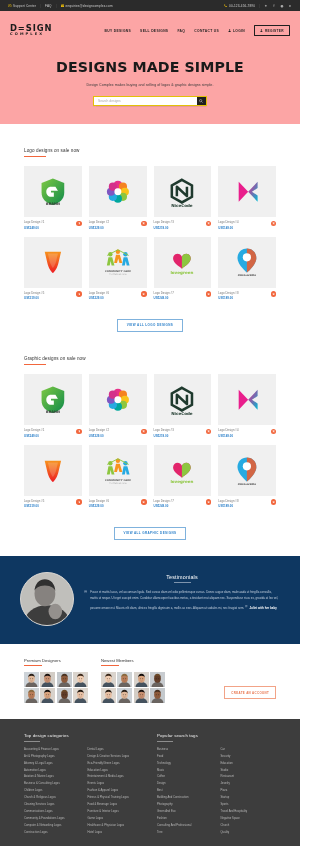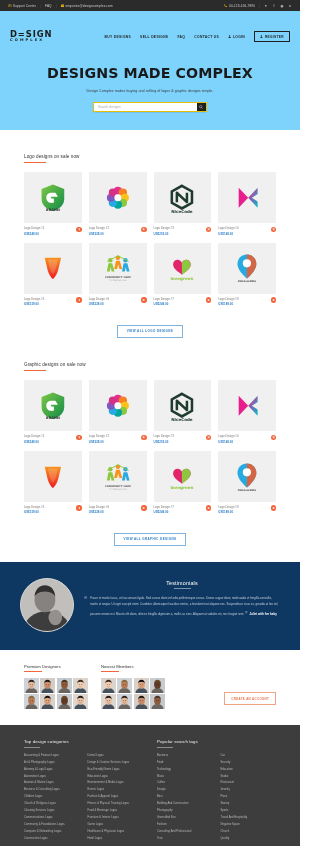--- a/index.html
+++ b/index.html
@@ -20,21 +20,21 @@
   }
   .tb-left { display:flex; align-items:center; gap:4px; }
   .tb-right { margin-left:auto; display:flex; align-items:center; gap:4px; }
   .tb-item { display:flex; align-items:center; gap:1.4px; white-space:nowrap; }
   .tb-sep { color:#5a5a5a; font-size:3px; }
   .tb-ic { width:3.6px; height:3.6px; display:inline-block; fill:#e7b90a; }
   .tb-soc { width:4px; height:4px; display:inline-flex; align-items:center; justify-content:center;
             font-size:3.3px; color:#d8d8d8; }
 
   
-  .hero { background:#7dd3fc; padding:14px 0 18px 0; position:relative; }
+  .hero { background:#fca5a5; padding:8px 0 18px 0; position:relative; }
   .nav { height:23px; display:flex; align-items:center; padding:0 10px; }
   .logo { line-height:1; }
   .logo-top {
     font-size:8.4px; font-weight:bold; letter-spacing:.9px; color:#1b1b1b;
     font-family:"DejaVu Sans", sans-serif;
   }
   .logo-bot {
     font-size:3.6px; font-weight:bold; letter-spacing:2.1px; color:#1b1b1b; margin-top:.8px;
     font-family:"DejaVu Sans", sans-serif;
   }
@@ -193,21 +193,21 @@
               <circle cx="7" cy="5" r="3.2"></circle>
               <path d="M0.8 16c0-3.6 2.8-5.6 6.2-5.6s6.2 2 6.2 5.6z"></path>
             </svg>
           <span>REGISTER</span>
         </div>
       </div>
     </div>
 
     <div class="hero-body">
       <div class="hero-h1">
-        <div>DESIGNS MADE COMPLEX</div>
+        <div>DESIGNS MADE SIMPLE</div>
       </div>
       <div class="hero-sub">Design Complex makes buying and selling of logos &amp; graphic designs simple.</div>
       <div class="searchbar">
         <input class="search-input" value="" placeholder="Search designs" style="">
         <div class="search-btn">
           <svg viewBox="0 0 16 16">
               <circle cx="6.6" cy="6.6" r="4.6"></circle>
               <line x1="10" y1="10" x2="14.5" y2="14.5"></line>
             </svg>
         </div>

